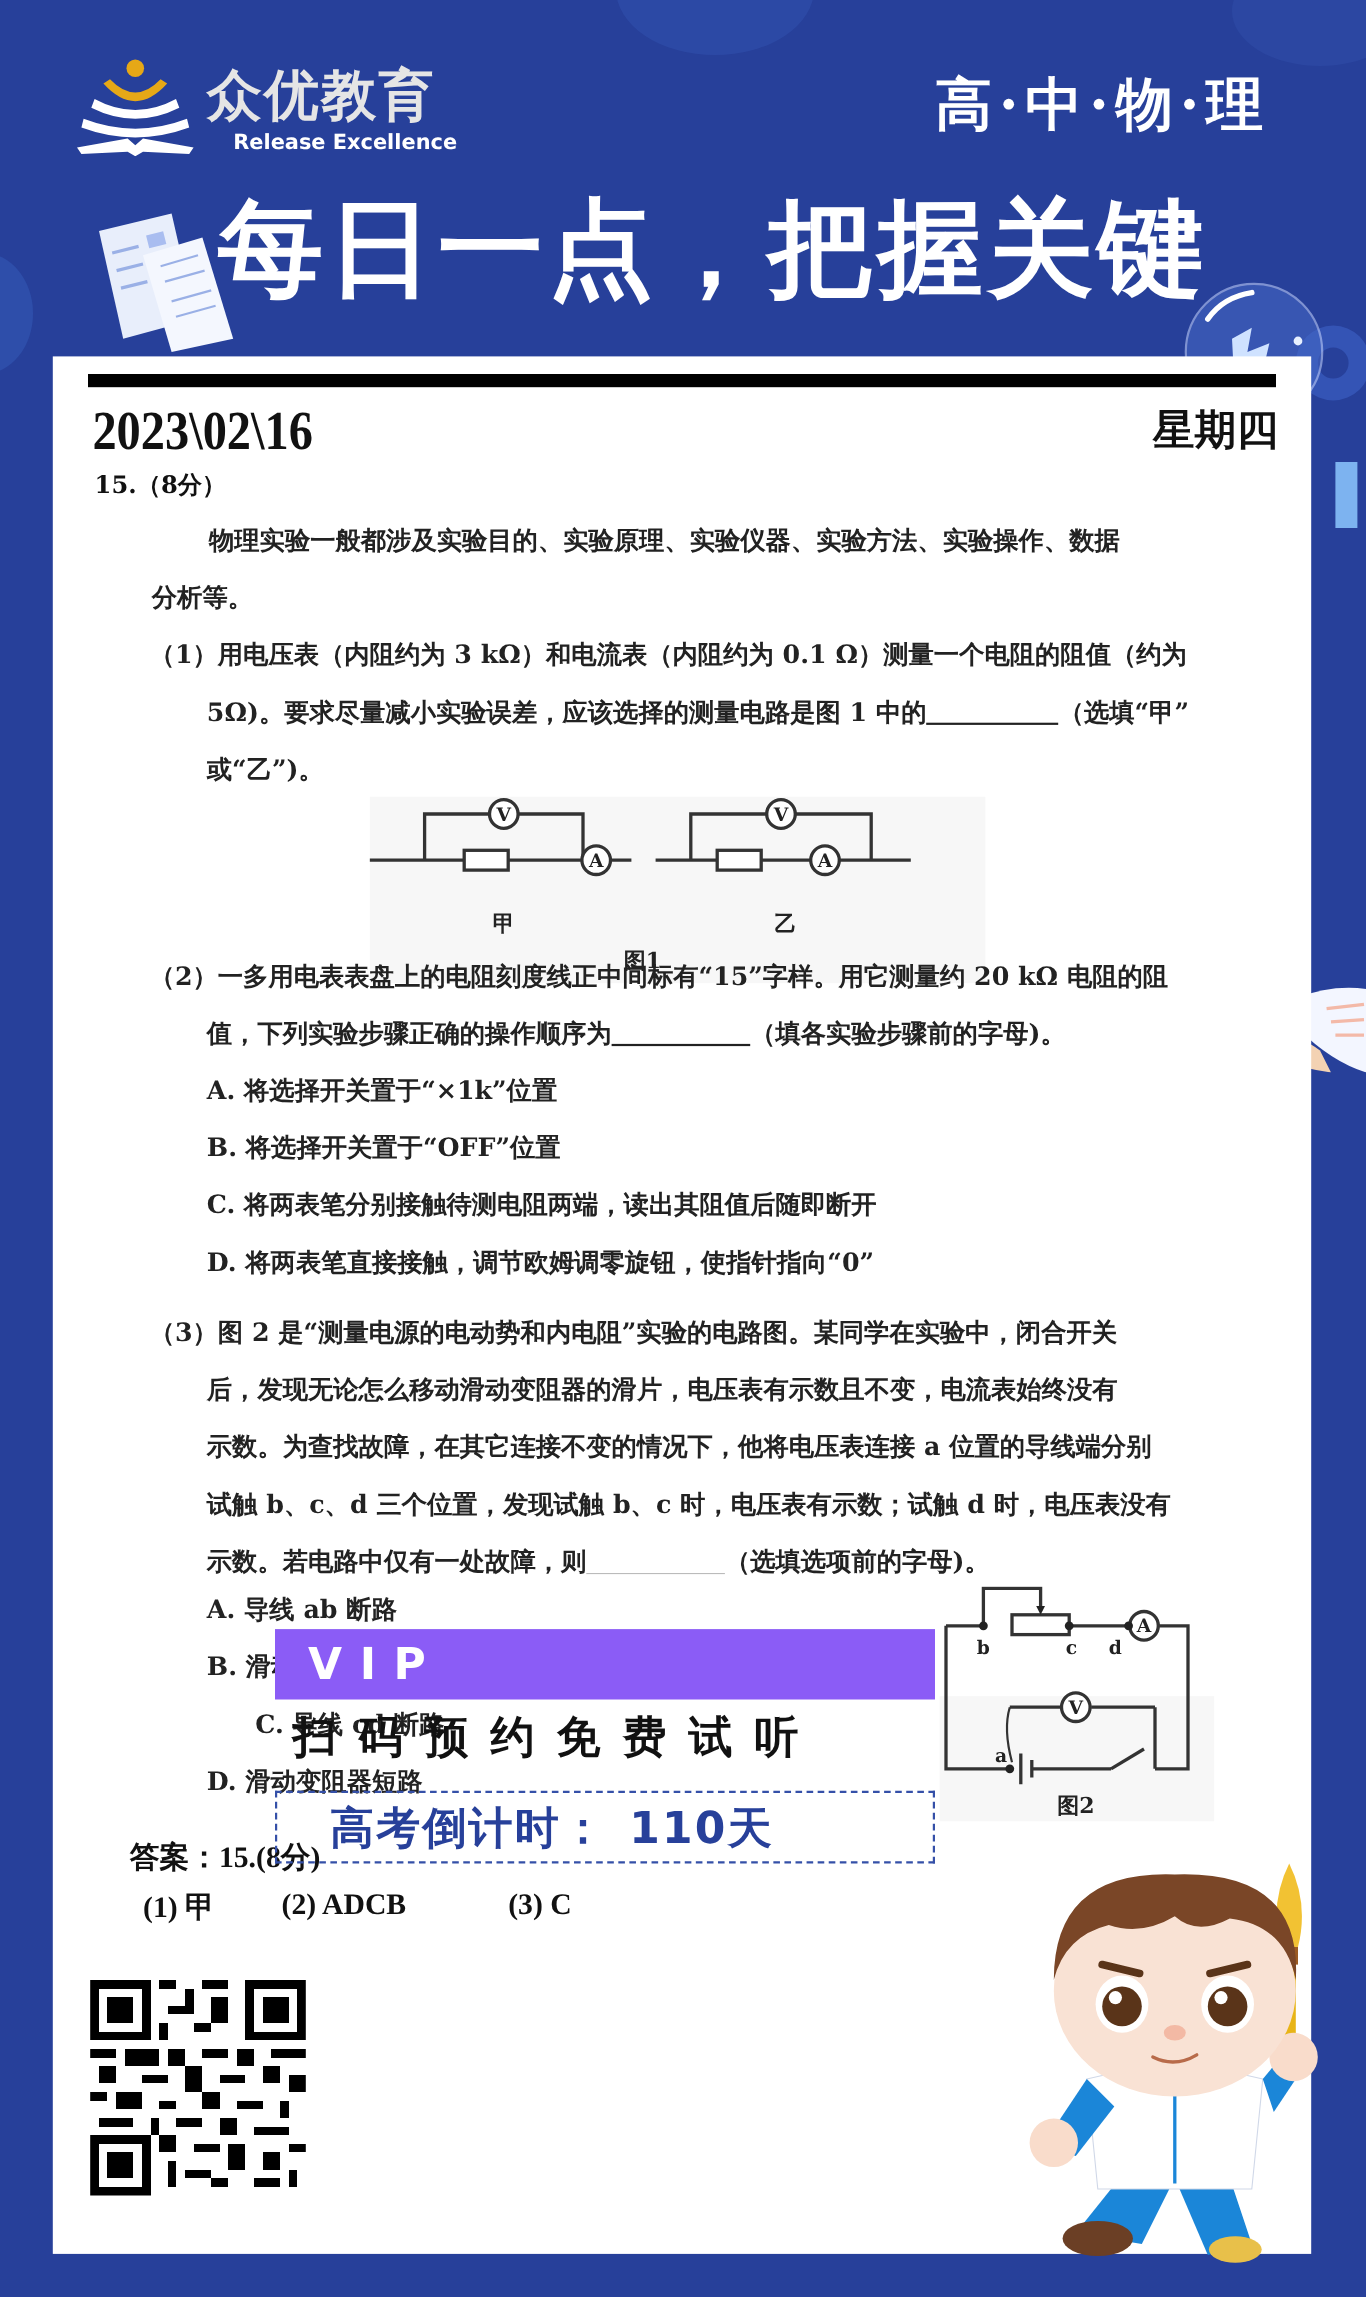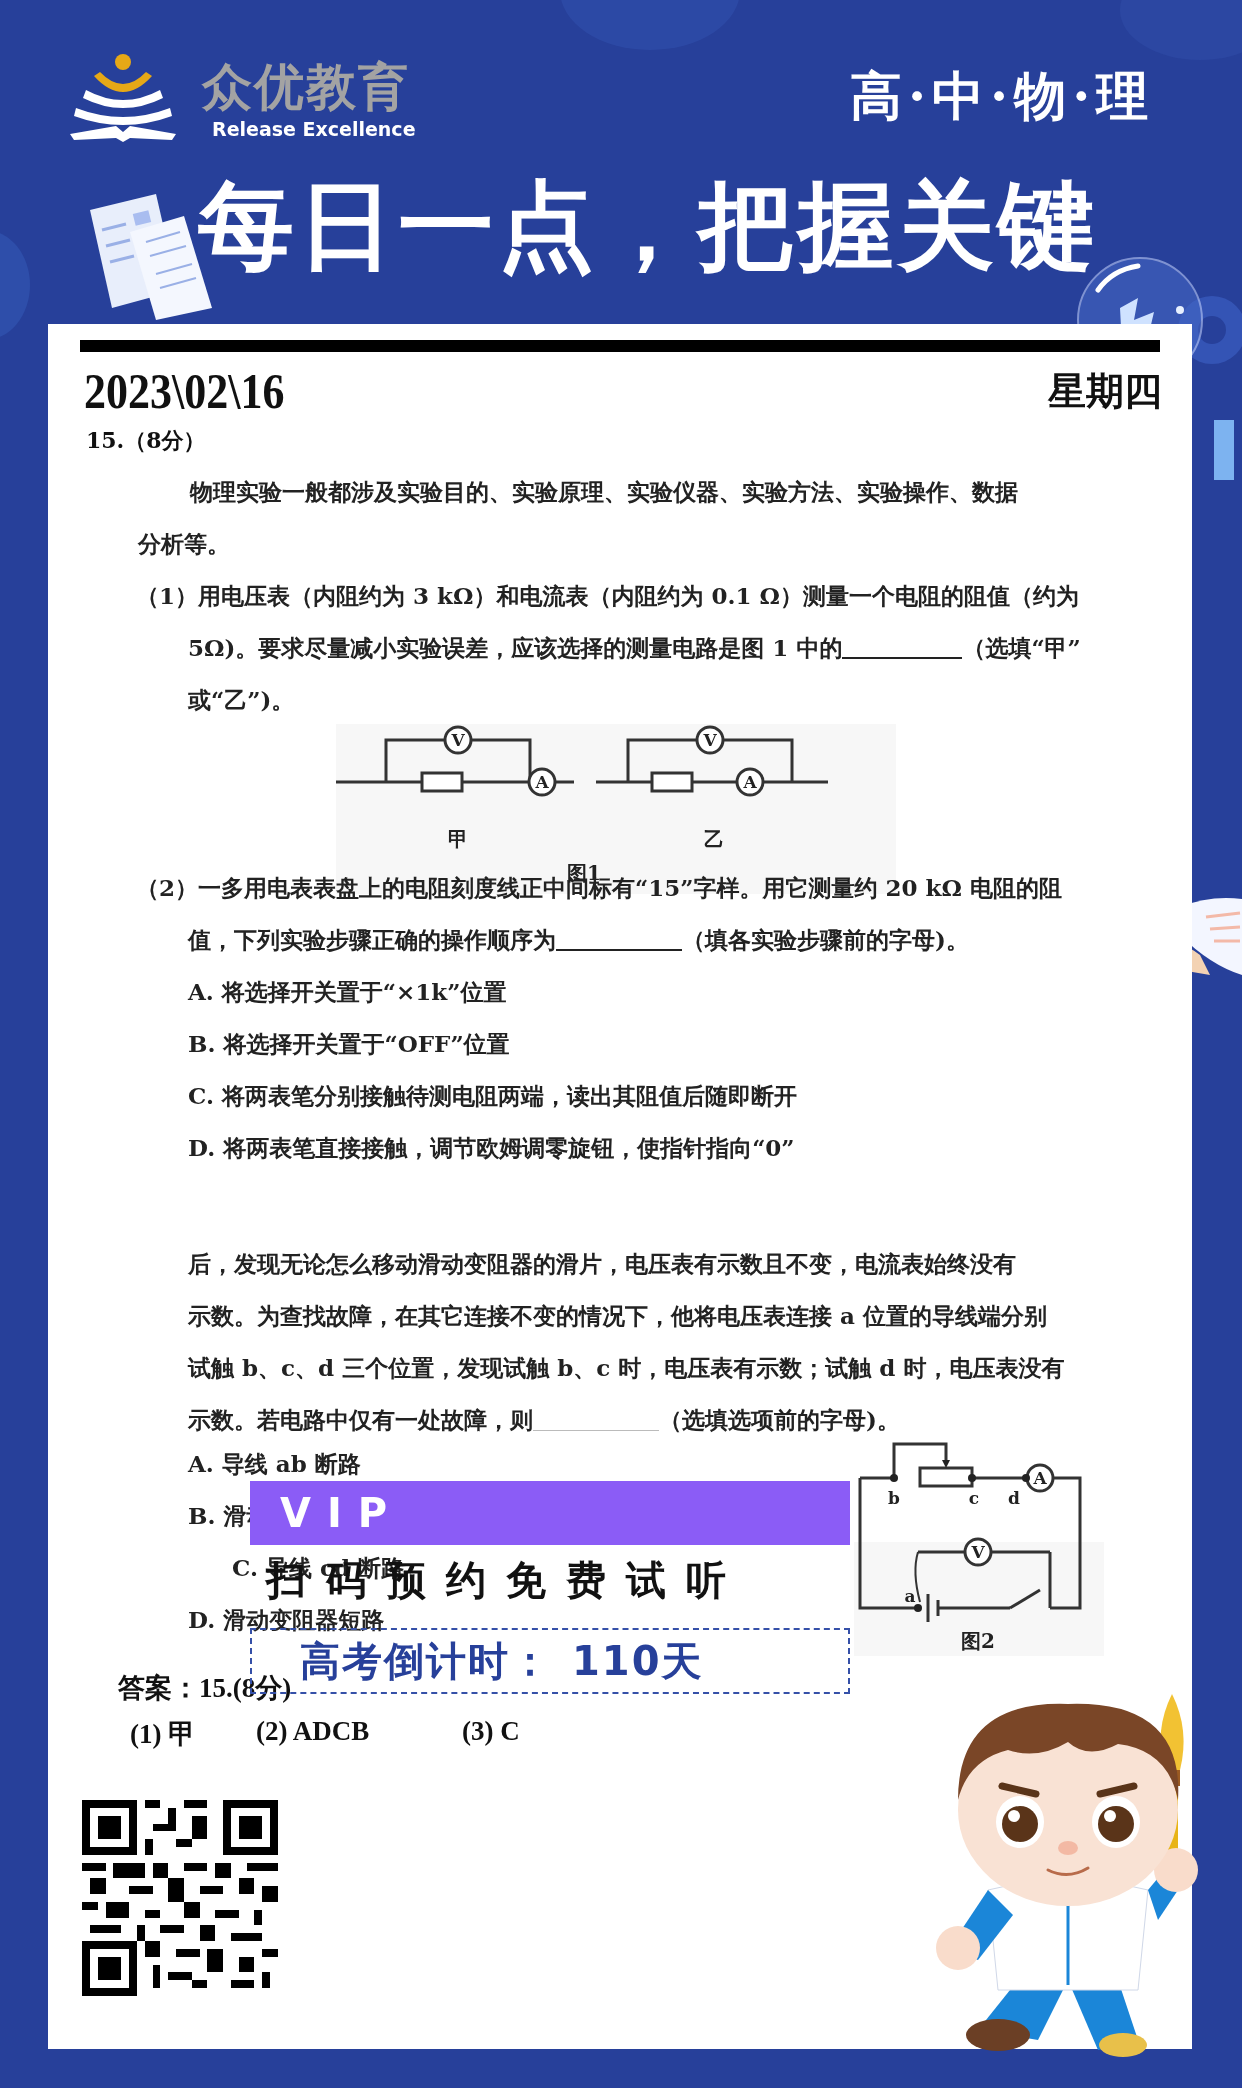--- a/index.html
+++ b/index.html
@@ -11,22 +11,22 @@
       color: #111;
     }
     .bg-circle { position: absolute; border-radius: 50%; }
     .bg-c1 { left: 560px; top: -70px; width: 180px; height: 120px; background: #2d4aa6; opacity: .9; }
     .bg-c2 { left: -60px; top: 230px; width: 90px; height: 110px; background: #2e4eaa; }
     .bg-c3 { left: 1120px; top: -40px; width: 160px; height: 100px; background: #2c47a2; }
 
     
     .logo { position: absolute; left: 68px; top: 52px; width: 110px; height: 90px; }
     .brand-cn {
-      position: absolute; left: 202px; top: 62px;
-      color: #a3a3a3; font-family: "DejaVu Sans", sans-serif; font-weight: bold;
+      position: absolute; left: 188px; top: 62px;
+      color: #e5e5e5; font-family: "DejaVu Sans", sans-serif; font-weight: bold;
       font-size: 50px; letter-spacing: 2px; line-height: 1;
     }
     .brand-en {
       position: absolute; left: 212px; top: 120px;
       color: #fff; font-family: "DejaVu Sans", sans-serif; font-weight: bold;
       font-size: 19px; line-height: 1;
     }
     .subject {
       position: absolute; left: 850px; top: 70px;
       color: #fff; font-family: "DejaVu Serif", serif; font-weight: bold;
@@ -198,20 +198,21 @@
 
   <div class="text" style="left:88px; top:552px;">（2）一多用电表表盘上的电阻刻度线正中间标有“15”字样。用它测量约 20 kΩ 电阻的阻</div>
   <div class="text" style="left:140px; top:604px;">
     <span>值，下列实验步骤正确的操作顺序为</span><span class="blank" style="width:126px;"></span><span>（填各实验步骤前的字母)。</span>
   </div>
   <div class="text" style="left:140px; top:656px;">A. 将选择开关置于“×1k”位置</div>
   <div class="text" style="left:140px; top:708px;">B. 将选择开关置于“OFF”位置</div>
   <div class="text" style="left:140px; top:760px;">C. 将两表笔分别接触待测电阻两端，读出其阻值后随即断开</div>
   <div class="text" style="left:140px; top:812px;">D. 将两表笔直接接触，调节欧姆调零旋钮，使指针指向“0”</div>
 
+  <div class="text" style="left:88px; top:876px;">（3）图 2 是“测量电源的电动势和内电阻”实验的电路图。某同学在实验中，闭合开关</div>
   <div class="text" style="left:140px; top:928px;">后，发现无论怎么移动滑动变阻器的滑片，电压表有示数且不变，电流表始终没有</div>
   <div class="text" style="left:140px; top:1032px;">试触 b、c、d 三个位置，发现试触 b、c 时，电压表有示数；试触 d 时，电压表没有</div>
   <div class="text" style="left:140px; top:980px;">示数。为查找故障，在其它连接不变的情况下，他将电压表连接 a 位置的导线端分别</div>
   <div class="text" style="left:140px; top:1084px;">
     <span>示数。若电路中仅有一处故障，则</span><span class="blank light" style="width:126px;"></span><span>（选填选项前的字母)。</span>
   </div>
   <div class="text" style="left:140px; top:1128px;">A. 导线 ab 断路</div>
   <div class="text" style="left:140px; top:1180px;">B. 滑动变阻器断路</div>
   <div class="text" style="left:140px; top:1232px;margin-left:44px;">C. 导线 cd 断路</div>
   <div class="text" style="left:140px; top:1284px;">D. 滑动变阻器短路</div>

